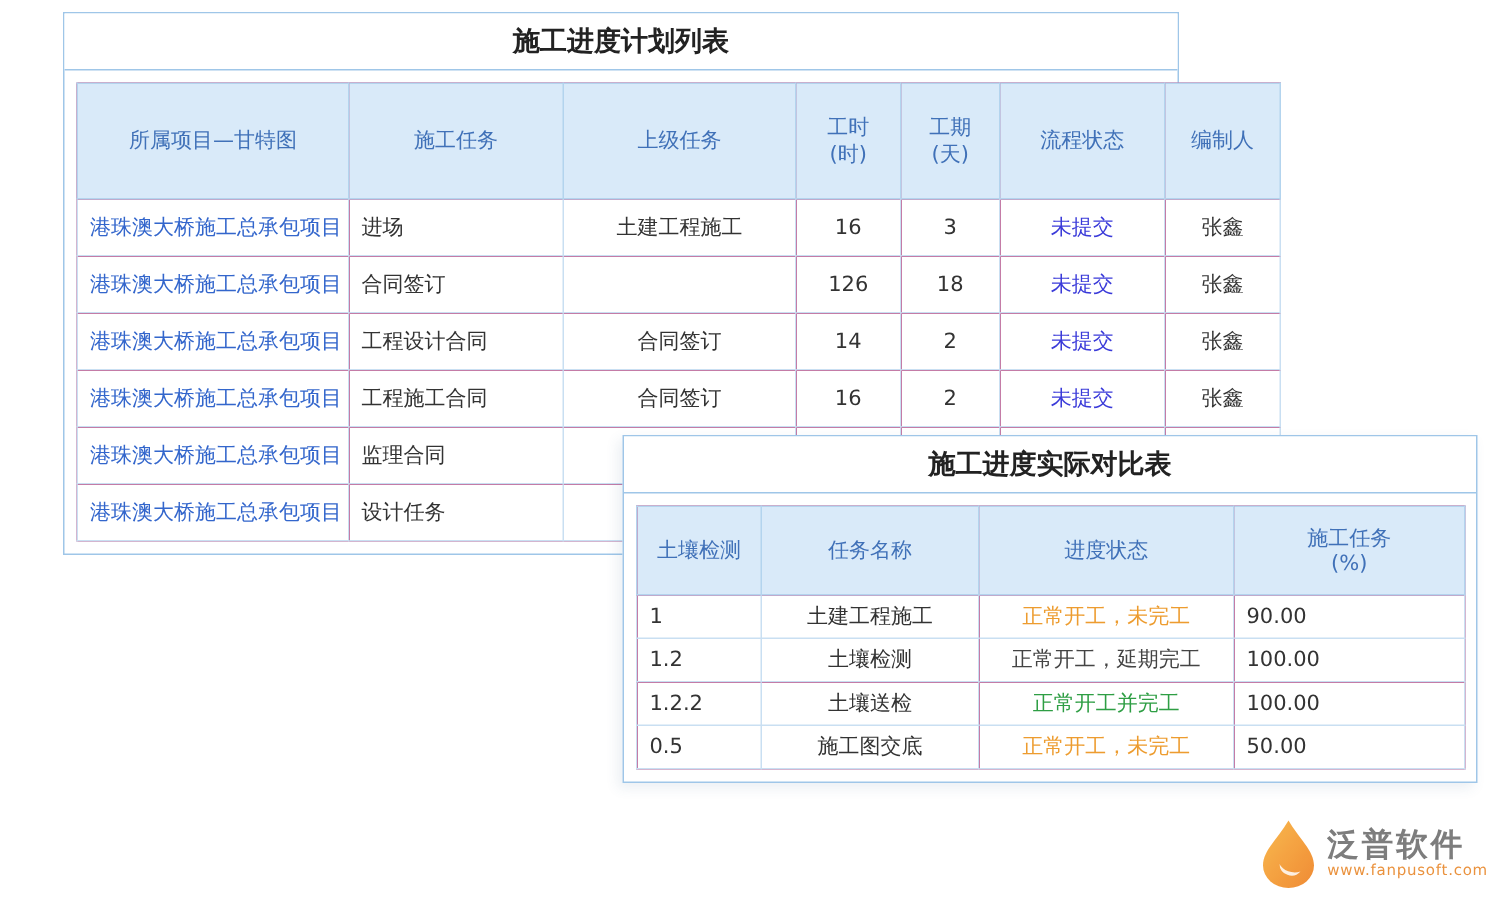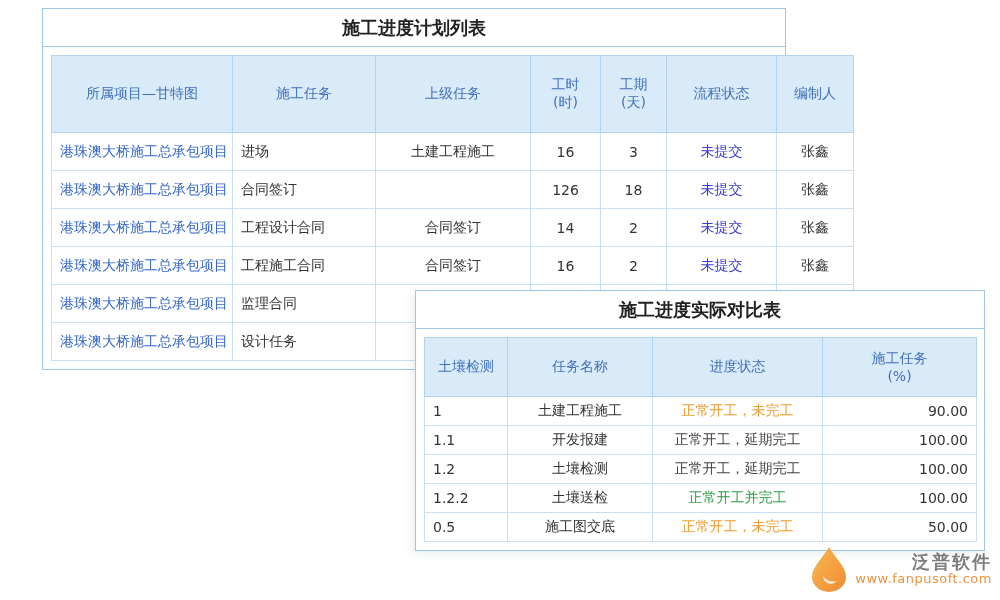--- a/index.html
+++ b/index.html
@@ -30,32 +30,32 @@
     white-space:pre-line;padding:0 4px;font-size:14px;
   }
   .grid td{
     border:1px solid #c9dff2;background:#ffffff;
     padding:0 8px;vertical-align:middle;overflow:hidden;white-space:nowrap;
   }
   .panel1 .grid th{height:76px;}
   .panel1 .grid td{height:37px;}
   .panel2 .grid th{height:58px;}
   .panel2 .grid td{height:28px;}
-  .al{text-align:left;} .ac{text-align:center;} .ar{text-align:right;}
+  .al{text-align:left;} .ac{text-align:center;} .ar{}
   .link{color:#3366cc;cursor:pointer;}
   .flow{font-weight:normal;}
   
   .watermark{
     position:absolute;right:8px;bottom:8px;
     display:flex;align-items:center;gap:6px;
     opacity:0.9;pointer-events:none;
   }
   .wm-text{display:flex;flex-direction:column;line-height:1.1;}
-  .wm-name{font-size:18px;font-weight:bold;color:#6f6f6f;letter-spacing:2px;text-align:right;}
-  .wm-url{font-size:13px;color:#e8872a;letter-spacing:0.5px;margin-top:0;}
+  .wm-name{font-size:21px;font-weight:bold;color:#6f6f6f;letter-spacing:2px;}
+  .wm-url{font-size:10px;color:#e8872a;letter-spacing:0.5px;margin-top:0;}
 </style>
 </head>
 <body>
 
 <div class="panel panel1">
   <div class="panel-title">施工进度计划列表</div>
   <table class="grid">
     <colgroup>
       <col style="width:181px">
         <col style="width:143px">
@@ -154,26 +154,20 @@
         <th>施工任务
 (%)</th>
       </tr>
     </thead>
     <tbody>
       <tr>
         <td class="al">1</td>
         <td class="ac">土建工程施工</td>
         <td class="ac" style="color: rgb(237, 156, 47);">正常开工，未完工</td>
         <td class="ar">90.00</td>
-      </tr>
-      <tr>
-        <td class="al">1.1</td>
-        <td class="ac">开发报建</td>
-        <td class="ac" style="color: rgb(68, 68, 68);">正常开工，延期完工</td>
-        <td class="ar">100.00</td>
       </tr>
       <tr>
         <td class="al">1.2</td>
         <td class="ac">土壤检测</td>
         <td class="ac" style="color: rgb(68, 68, 68);">正常开工，延期完工</td>
         <td class="ar">100.00</td>
       </tr>
       <tr>
         <td class="al">1.2.2</td>
         <td class="ac">土壤送检</td>

